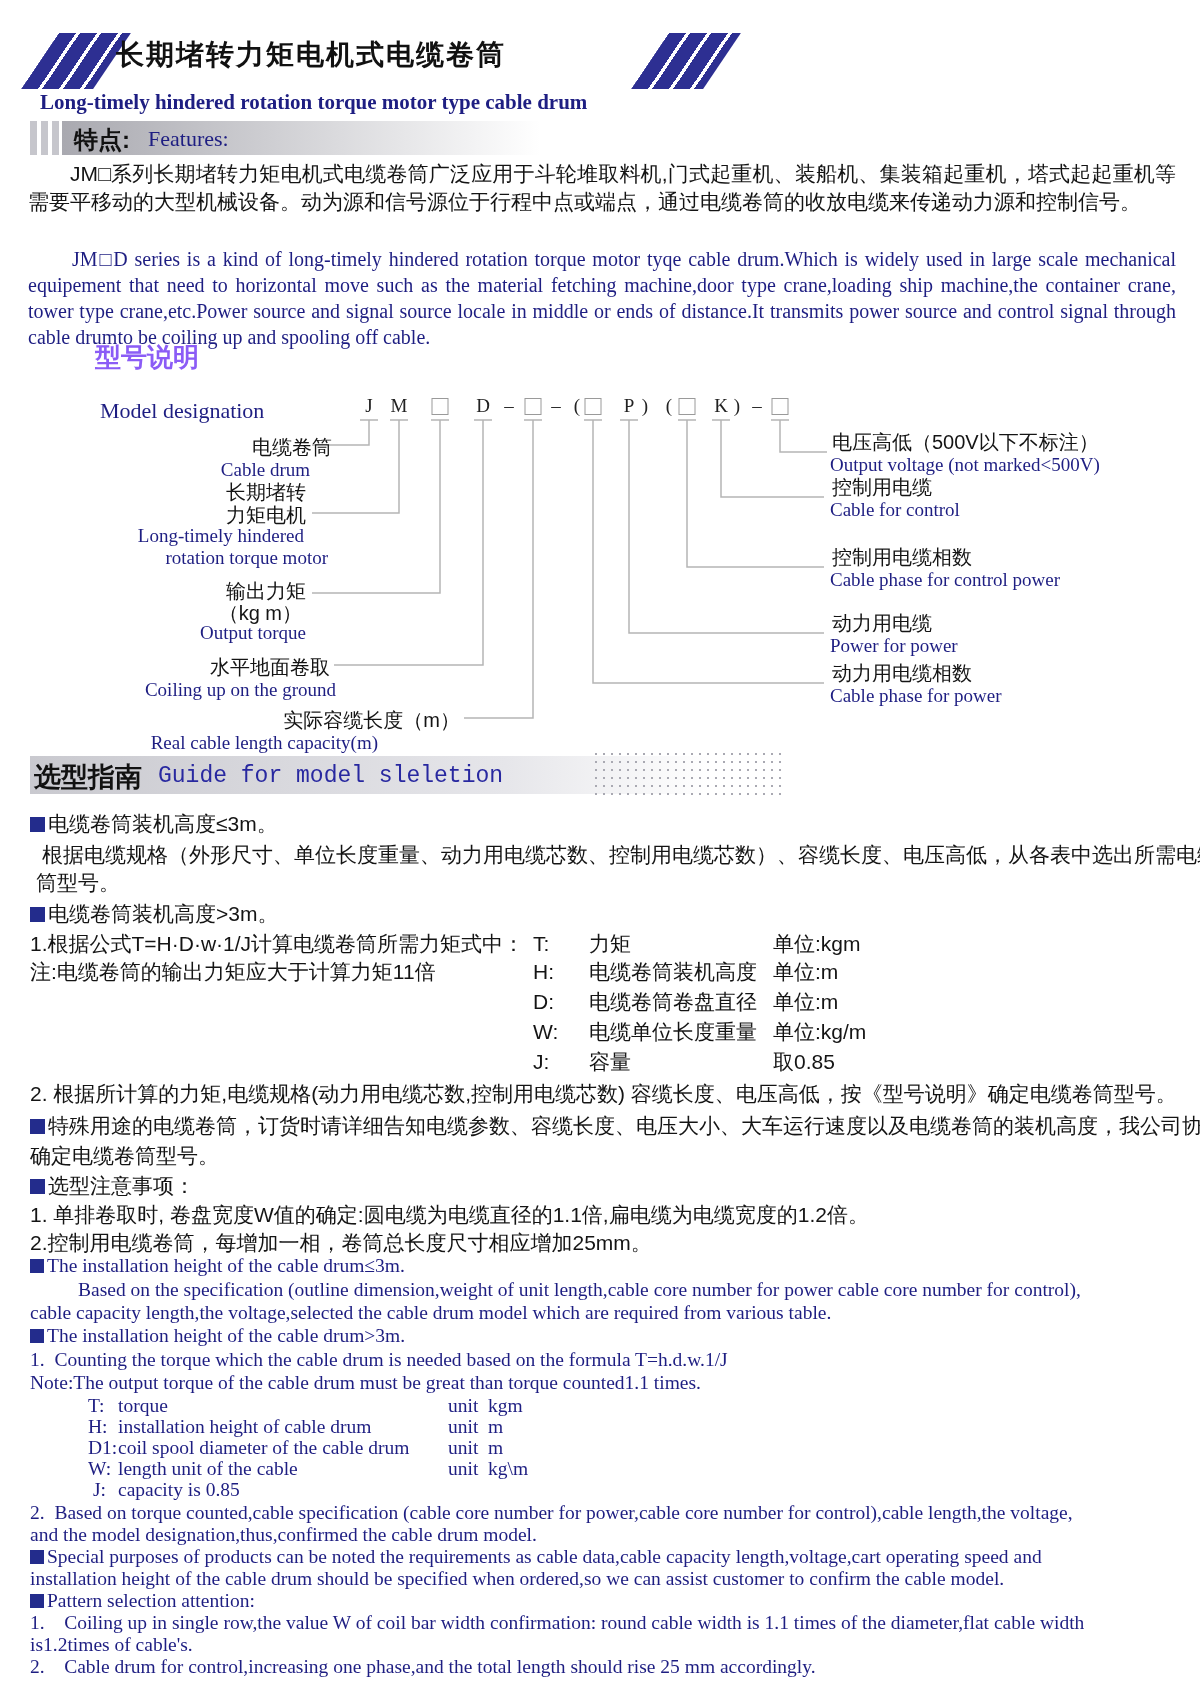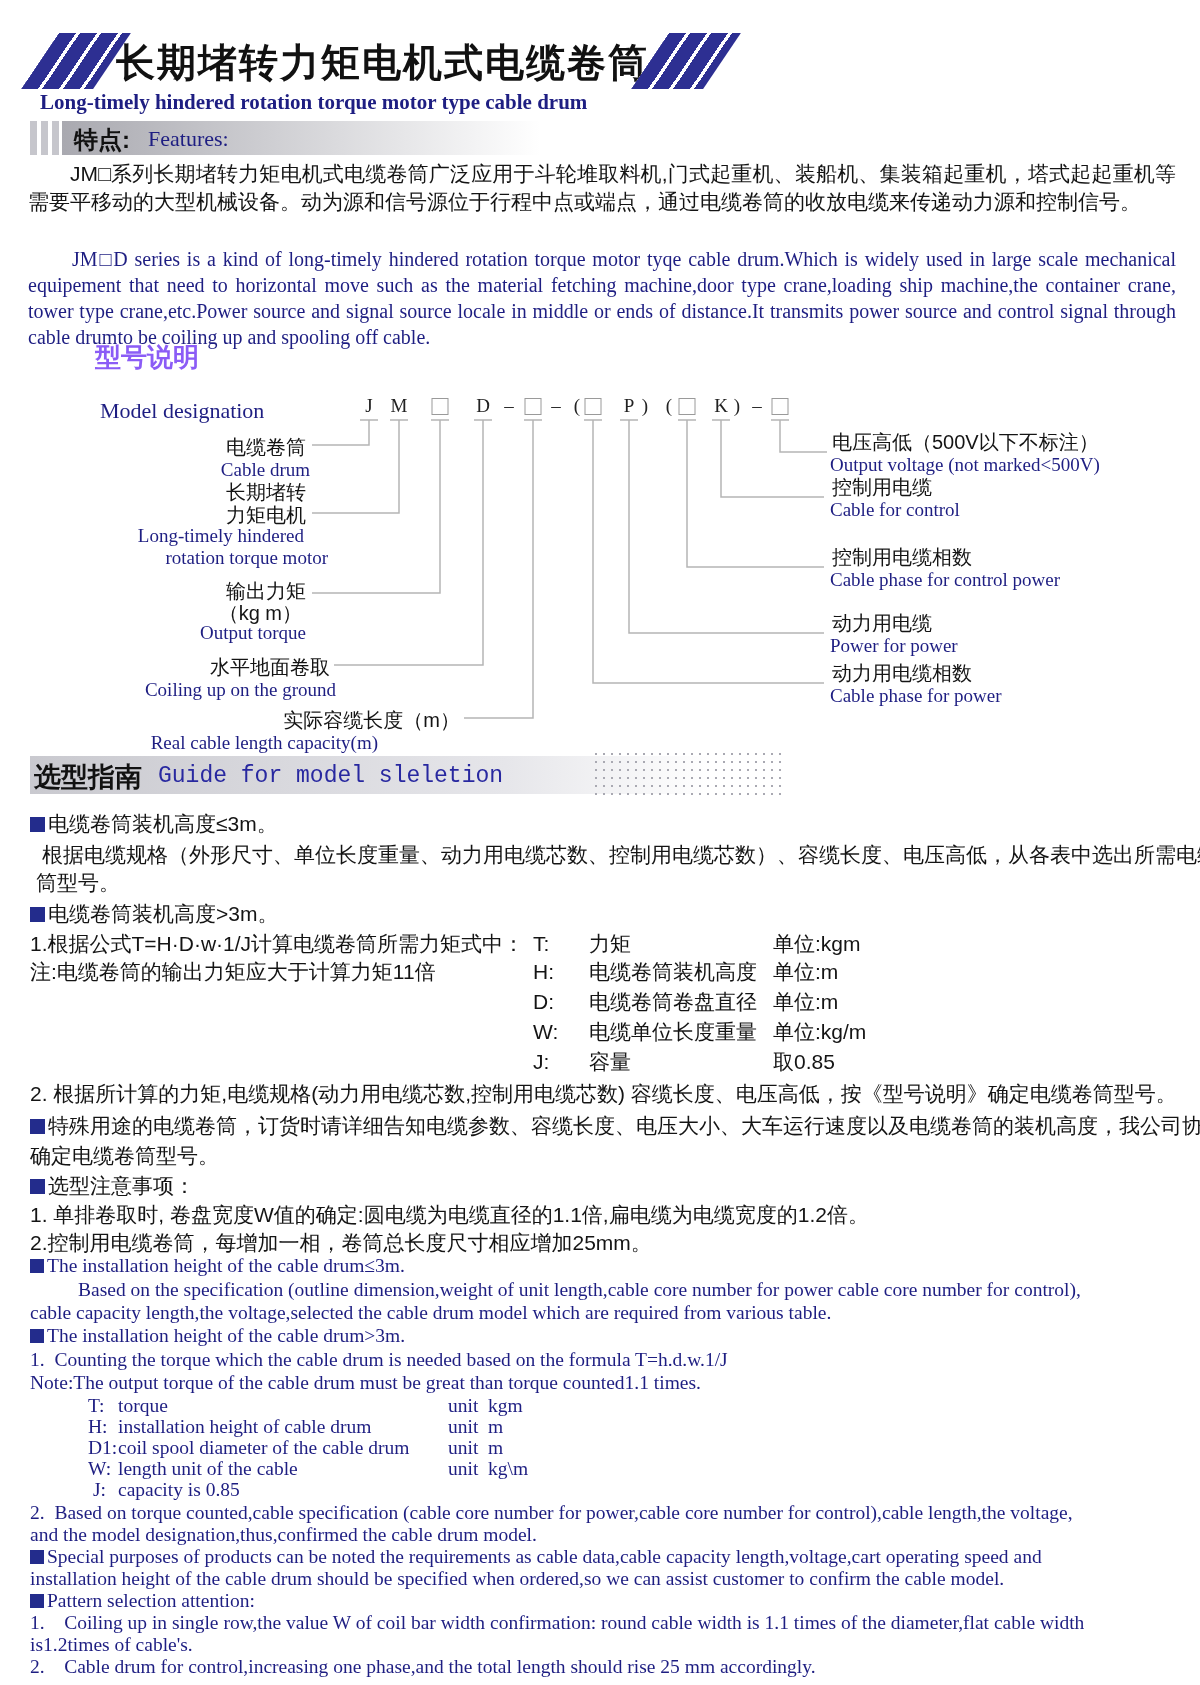--- a/index.html
+++ b/index.html
@@ -1,21 +1,21 @@
 <!DOCTYPE html>
 <html><head>
 <meta charset="utf-8">
 <style>
   html,body{margin:0;padding:0;background:#fff;}
   .page{position:relative;width:1200px;height:1685px;background:#fff;overflow:hidden;
         font-family:"Liberation Sans",sans-serif;color:#1a1a1a;}
   
   .deco{position:absolute;top:33px;height:56px;width:72px;transform:skewX(-34deg);
         background:repeating-linear-gradient(to right,#2d2f92 0 17px,#ffffff 17px 21px);}
-  .title-zh{position:absolute;left:116px;top:36px;font-size:39px;font-weight:bold;
+  .title-zh{position:absolute;left:116px;top:36px;font-size:28px;font-weight:bold;
             letter-spacing:2px;color:#111;white-space:nowrap;}
   .title-en{position:absolute;left:40px;top:90px;font-size:21px;font-weight:bold;
             font-family:"Liberation Serif",serif;color:#1e1e82;white-space:nowrap;}
   
   .fstripes{position:absolute;left:30px;top:121px;display:flex;gap:4px;}
   .fstripes div{width:7px;height:34px;background:#c6c6cc;}
   .fbar{position:absolute;left:62px;top:121px;width:520px;height:34px;
         background:linear-gradient(to right,#a9a9b0,#ffffff 92%);}
   .fzh{position:absolute;left:74px;top:124px;font-size:24px;font-weight:bold;color:#111;}
   .fen{position:absolute;left:148px;top:126px;font-size:22px;font-family:"Liberation Serif",serif;color:#1e1e82;}
@@ -107,21 +107,21 @@
         <path d="M483,25 V270 H334"></path>
         <path d="M533,25 V323 H464"></path>
         <path d="M593,25 V288 H824"></path>
         <path d="M629,25 V238 H824"></path>
         <path d="M687,25 V172 H824"></path>
         <path d="M721,25 V102 H824"></path>
         <path d="M780,25 V57 H827"></path>
       </g>
     </svg>
 
-    <div class="dzh" style="right:894px;top:39px">电缆卷筒</div>
+    <div class="dzh" style="right:868px;top:39px">电缆卷筒</div>
     <div class="den" style="right:890px;top:64px">Cable drum</div>
     <div class="dzh" style="right:894px;top:84px">长期堵转</div>
     <div class="dzh" style="right:894px;top:107px">力矩电机</div>
     <div class="den" style="right:896px;top:130px">Long-timely hindered</div>
     <div class="den" style="right:872px;top:152px">rotation torque motor</div>
     <div class="dzh" style="right:894px;top:183px">输出力矩</div>
     <div class="dzh" style="right:898px;top:205px">（kg m）</div>
     <div class="den" style="right:894px;top:227px">Output torque</div>
     <div class="dzh" style="right:870px;top:259px">水平地面卷取</div>
     <div class="den" style="right:864px;top:284px">Coiling up on the ground</div>

